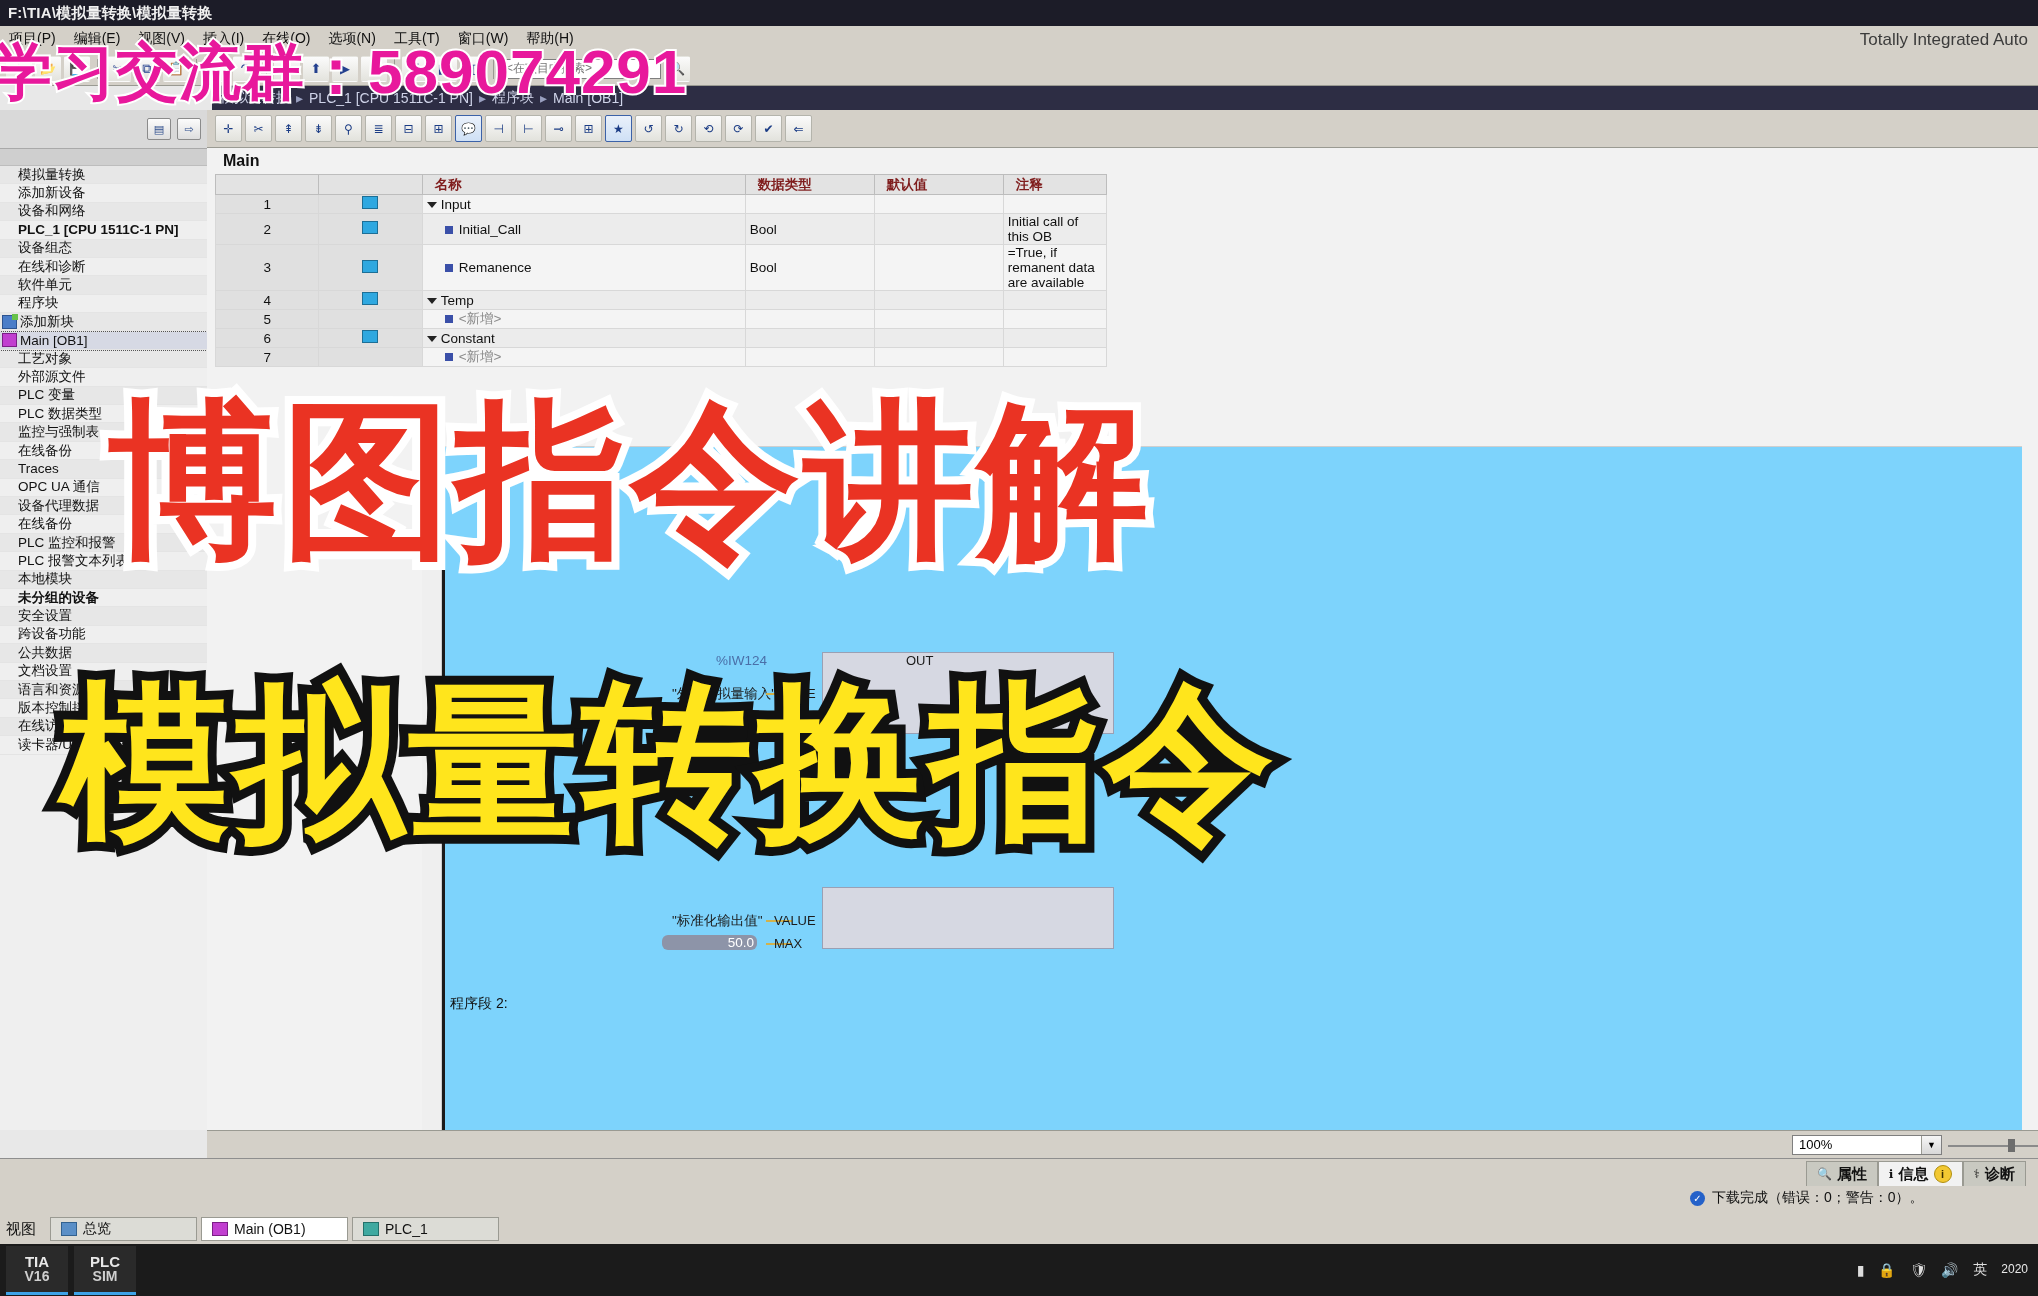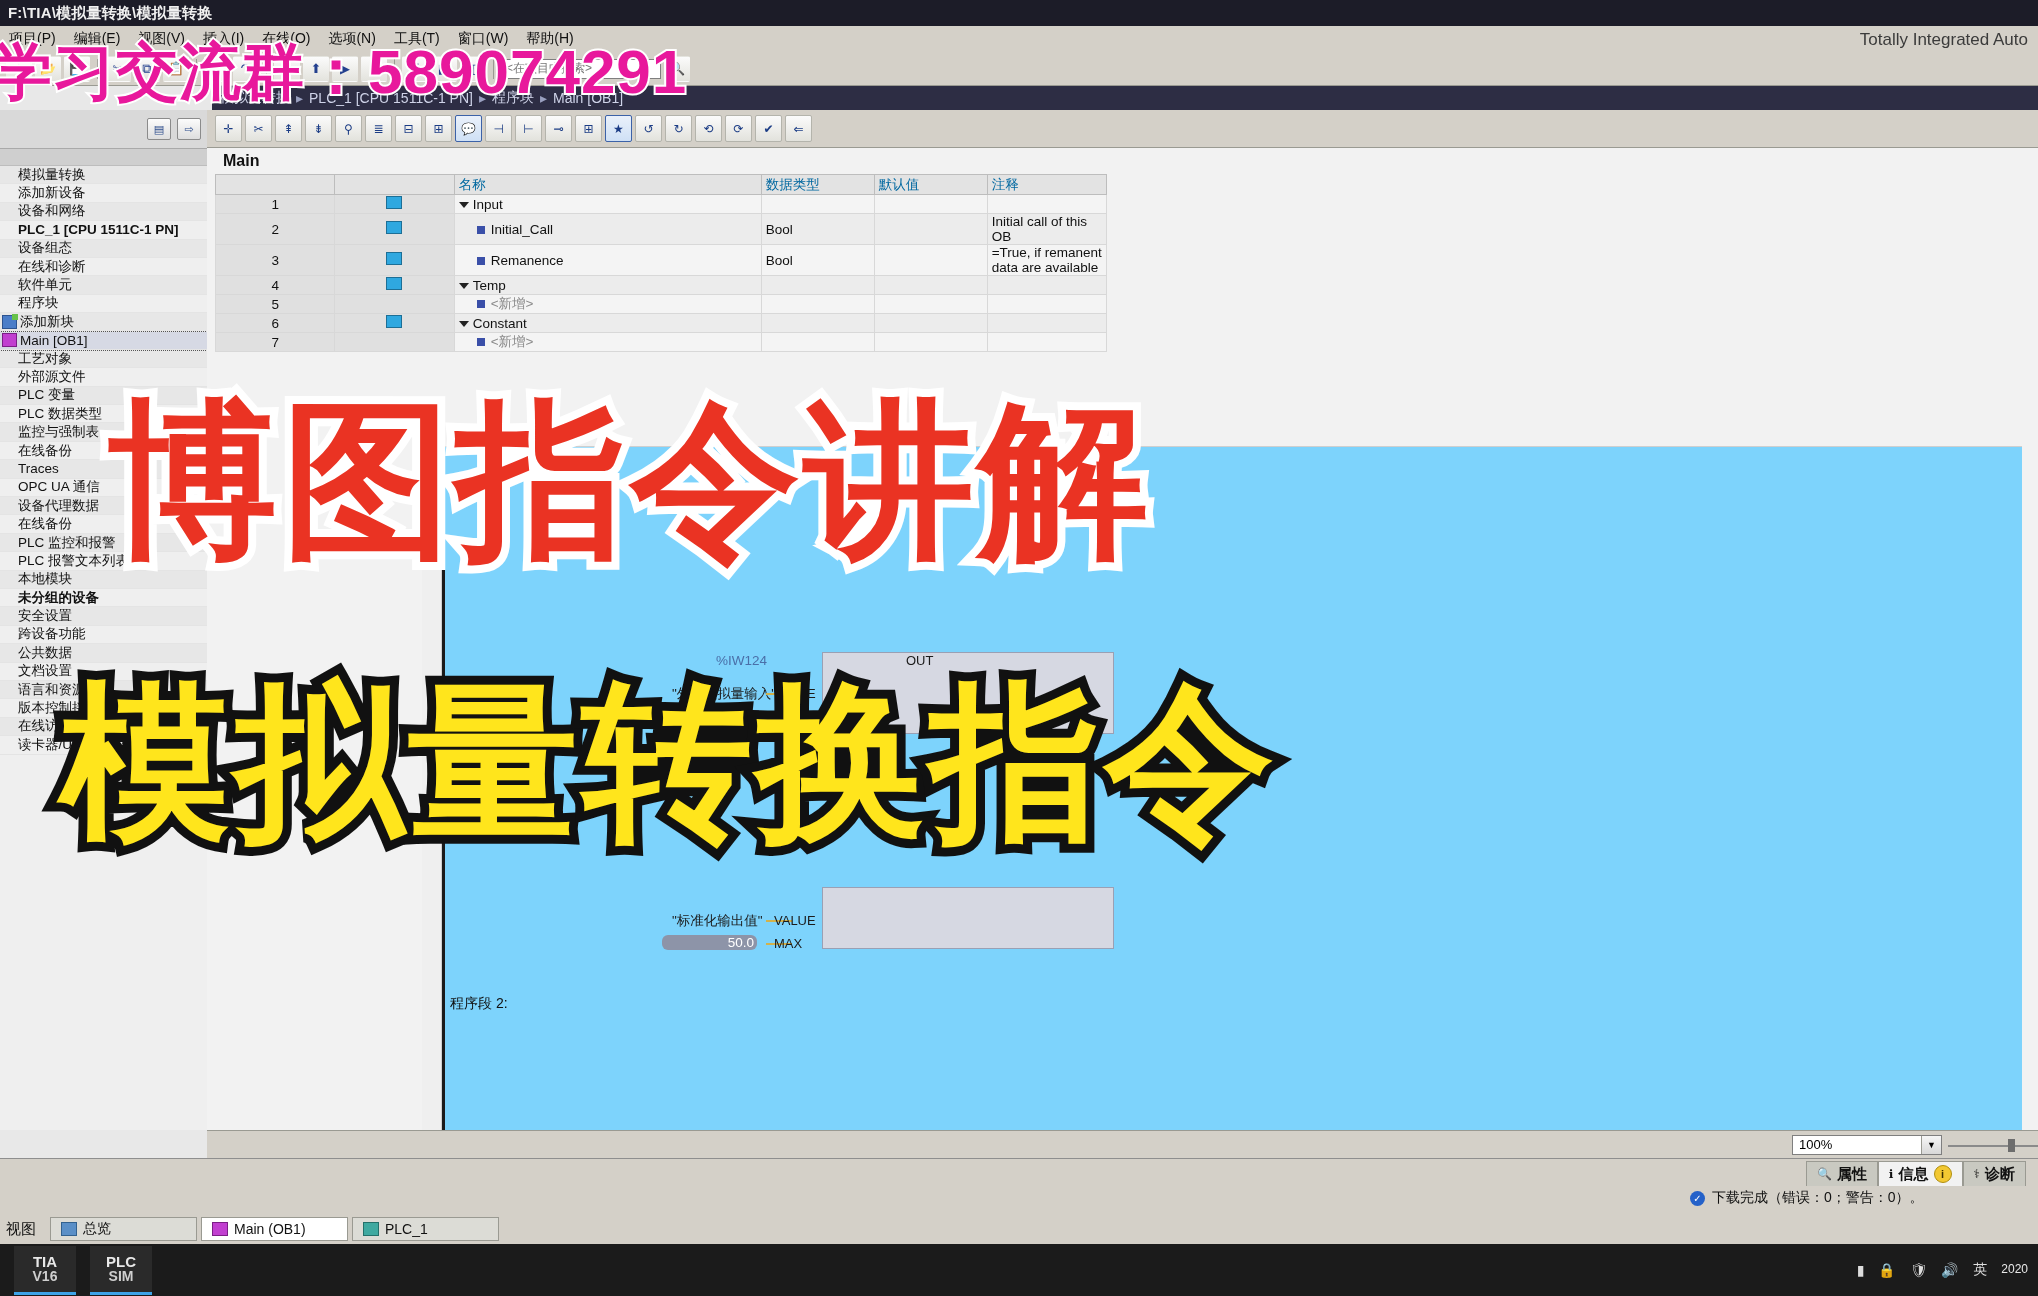--- a/index.html
+++ b/index.html
@@ -51,21 +51,21 @@
   .editor{position:absolute;left:207px;top:110px;width:1831px;height:1020px;background:#f2f2f2;}
   .ed-toolbar{height:38px;background:#d4d0c8;border-bottom:1px solid #9a9a92;display:flex;align-items:center;padding-left:8px;gap:3px;box-sizing:border-box;}
   .edbtn{width:25px;height:25px;display:flex;align-items:center;justify-content:center;font-size:12px;color:#1b3c85;
          background:linear-gradient(#fbfbfb,#e2e2dc);border:1px solid #b4b4ac;border-radius:2px;}
   .edbtn.act{border:1px solid #3c62a8;background:linear-gradient(#eaf1fb,#cfe0f5);}
 
   .blockname{height:26px;background:#f2f2f2;display:flex;align-items:center;padding-left:16px;font-size:16px;font-weight:700;color:#111;}
 
   
   table.iface{border-collapse:collapse;width:892px;margin-left:8px;font-size:13.5px;table-layout:fixed;}
-  table.iface th{background:#e3e3e3;border:1px solid #bdbdbd;text-align:left;font-weight:400;color:#0369a1;height:19px;padding:0 4px;font-size:13.5px;}
+  table.iface th{background:#e3e3e3;border:1px solid #bdbdbd;text-align:left;font-weight:700;color:#7f1d1d;height:19px;padding:0 12px;font-size:13.5px;}
   table.iface td{border:1px solid #d8d8d8;height:18px;padding:0 4px;color:#111;background:#f4f4f4;}
   table.iface tr:nth-child(even) td{background:#ececec;}
   td.rn{width:20px;text-align:center;color:#555;background:#e0e0e0 !important;}
   td.ia{width:22px;text-align:center;background:#e0e0e0 !important;}
   .tagicn{display:inline-block;width:14px;height:11px;background:#2fa8e0;border:1px solid #1d6f96;}
   .sq{display:inline-block;width:8px;height:8px;background:#3a4fa8;}
   .tri{display:inline-block;width:0;height:0;border-left:5px solid transparent;border-right:5px solid transparent;border-top:6px solid #222;margin-right:4px;vertical-align:middle;}
   .ind1{padding-left:22px !important;}
   .newi{color:#8a8a8a;}
 
@@ -110,21 +110,21 @@
   .dtab{height:22px;min-width:125px;padding:0 10px;display:flex;align-items:center;gap:6px;font-size:14px;color:#111;
         background:#dcdcd6;border:1px solid #9a9a92;}
   .dtab.active{background:#fff;}
   .dot-ic{width:14px;height:12px;}
   .dot-ic.grid{background:#5a8fc7;border:1px solid #32618f;}
   .dot-ic.ob{background:#c13fd0;border:1px solid #7b1e86;}
   .dot-ic.plc{background:#3fa9a0;border:1px solid #24706a;}
 
   
   .taskbar{position:absolute;left:0;top:1244px;width:2038px;height:52px;background:#1b1b1b;display:flex;align-items:center;}
-  .tkapp{width:62px;height:46px;margin-left:14px;display:flex;flex-direction:column;align-items:center;justify-content:center;
+  .tkapp{width:62px;height:46px;margin-left:6px;display:flex;flex-direction:column;align-items:center;justify-content:center;
          color:#e8e8e8;font-size:15px;font-weight:700;line-height:1.0;border-bottom:3px solid #3da3e8;background:#2a2a2a;}
   .tkapp .l2{font-size:14px;color:#cfcfcf;}
   .tray{position:absolute;right:10px;top:0;height:52px;display:flex;align-items:center;gap:14px;color:#ddd;font-size:14px;}
   .clock{display:flex;flex-direction:row;align-items:flex-end;font-size:12px;color:#e8e8e8;line-height:1.15;}
 
   
   .ov{position:absolute;pointer-events:none;white-space:nowrap;font-weight:900;}
   .ov-qq{left:-10px;top:30px;font-size:62px;color:#e8189c;
          -webkit-text-stroke:4px #ffffff;paint-order:stroke fill;letter-spacing:1px;}
   .ov-red{left:108px;top:368px;font-size:170px;color:#ea3323;

